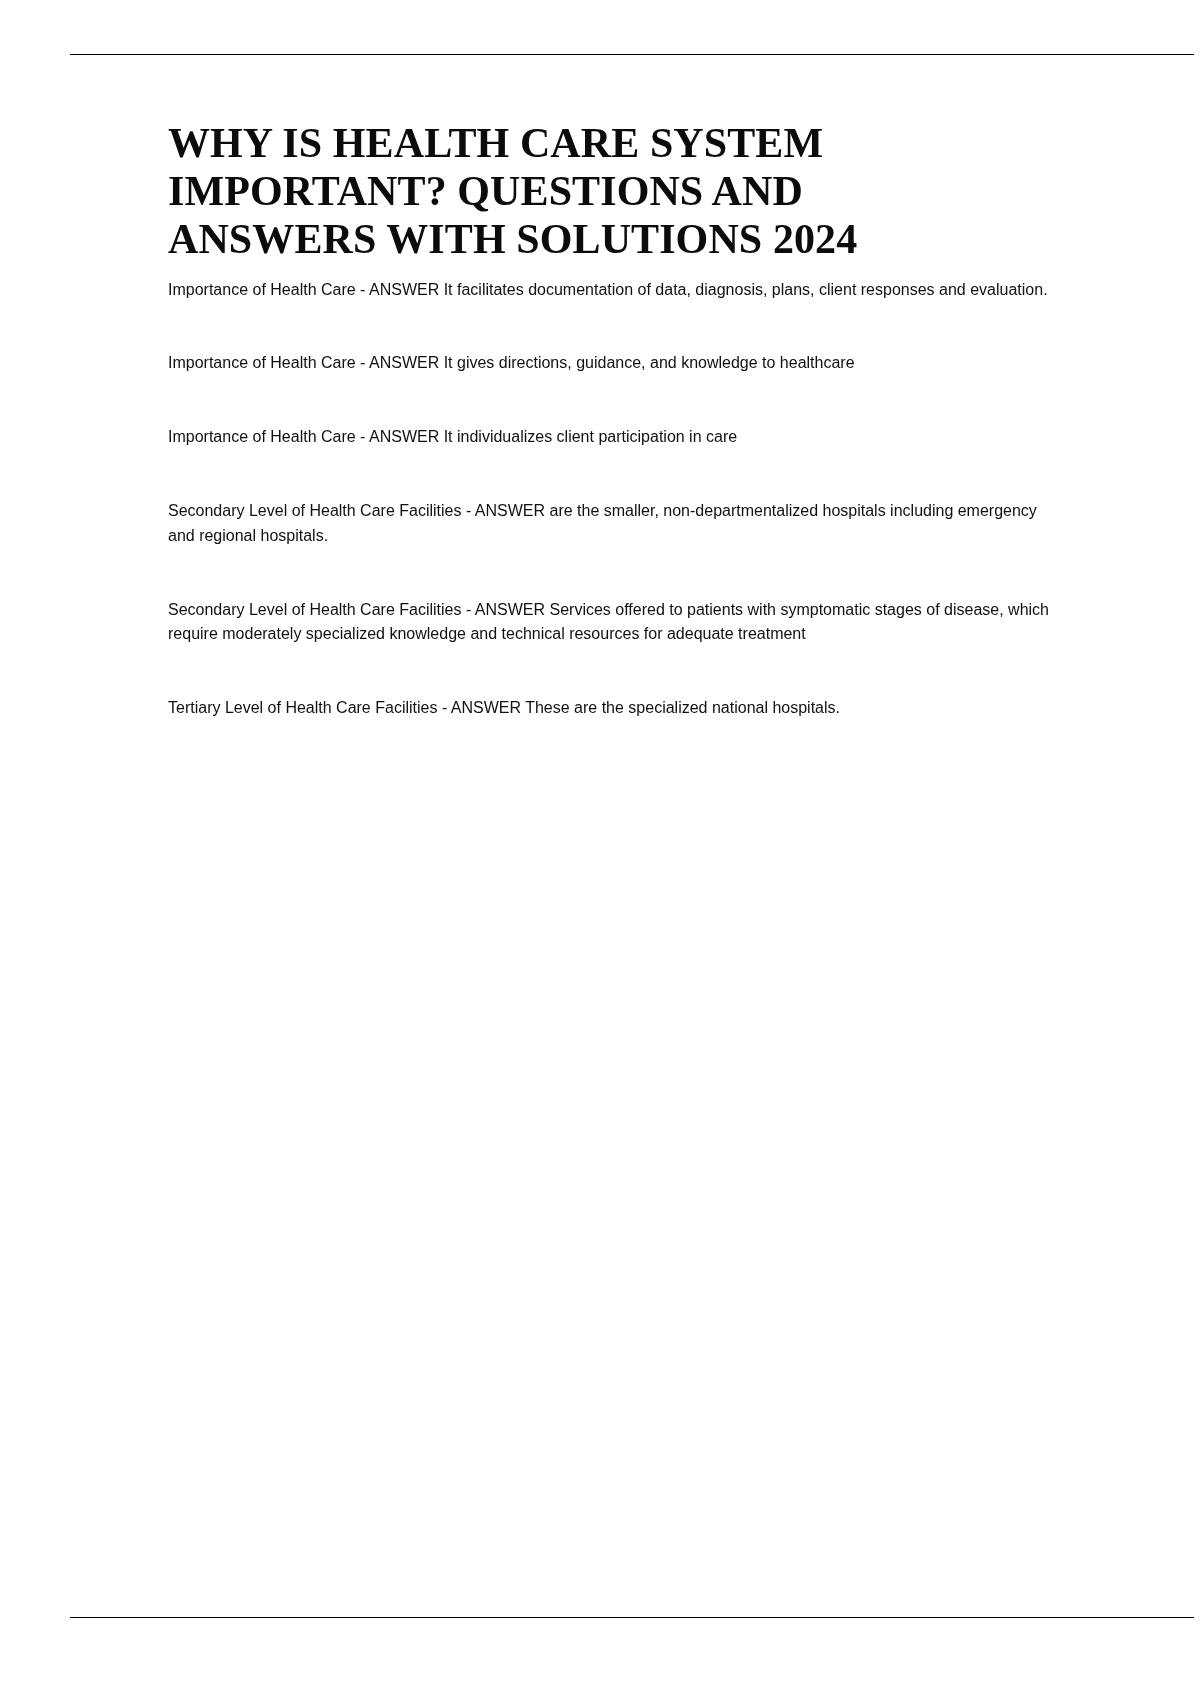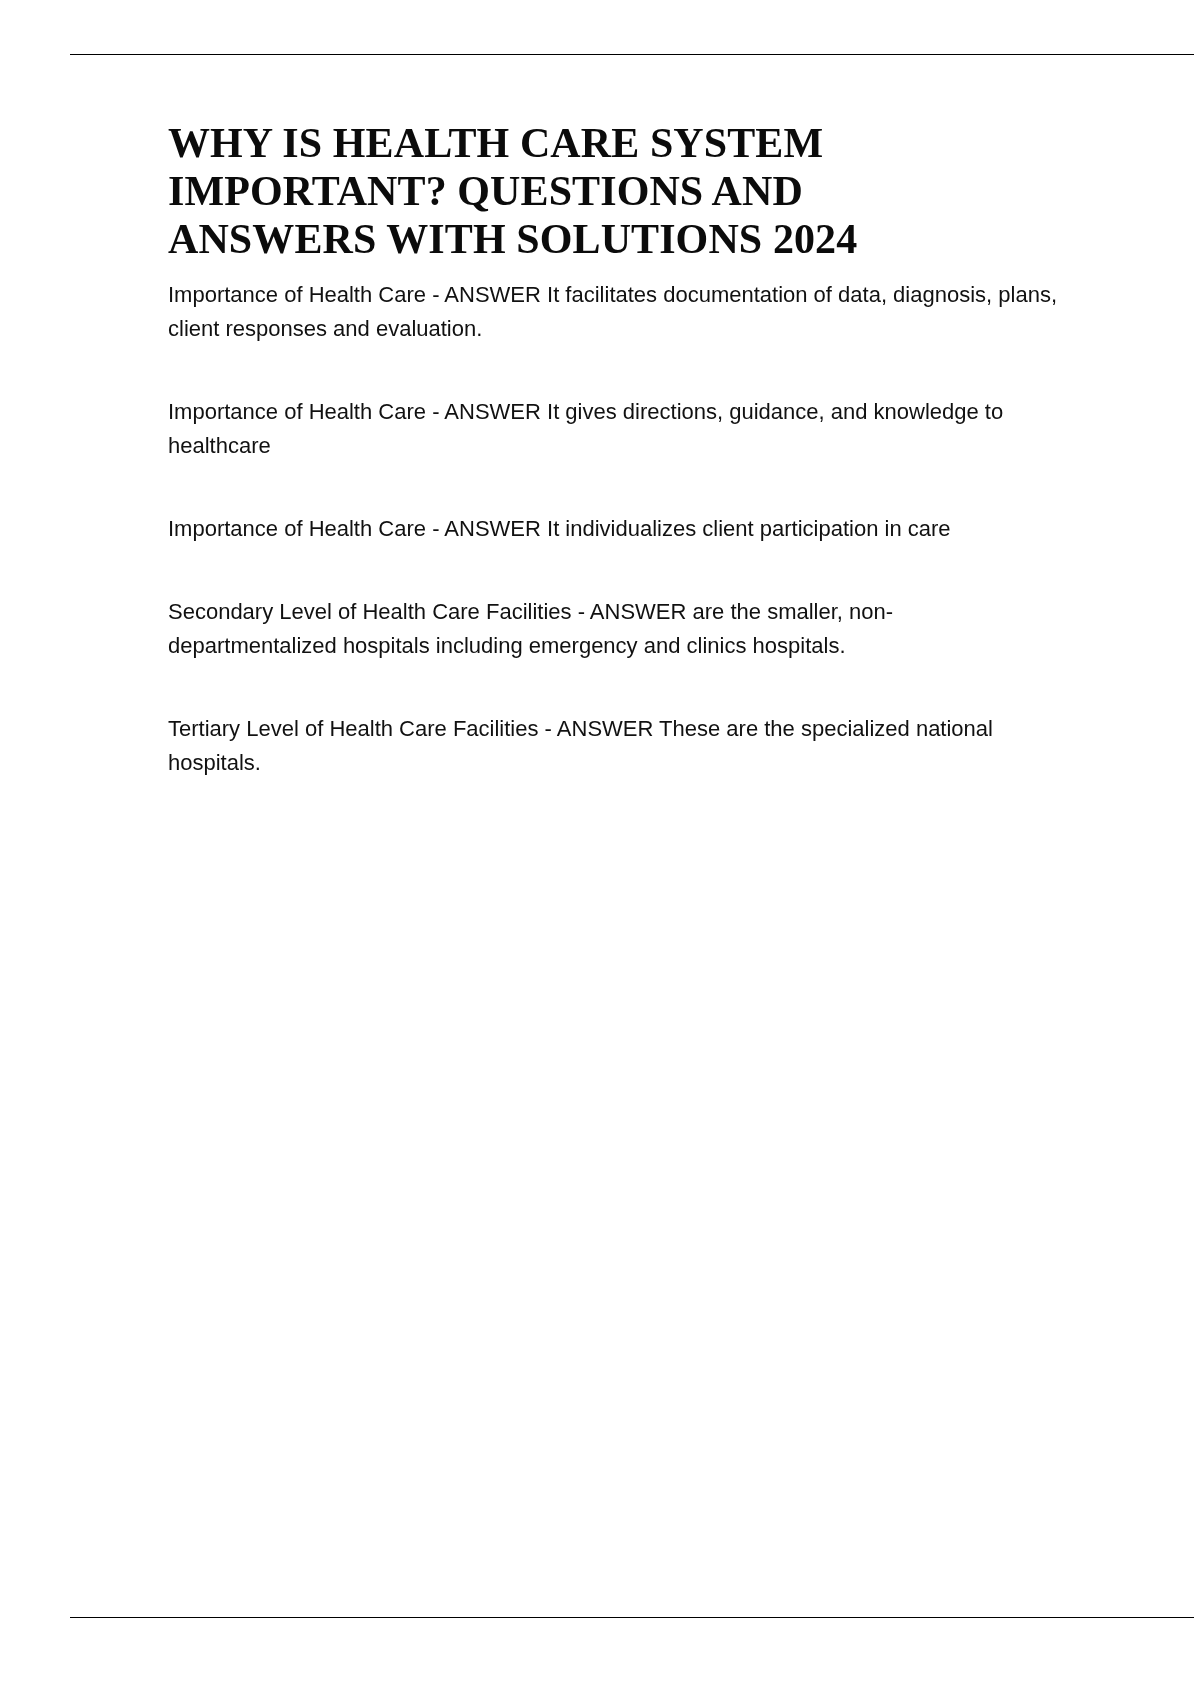--- a/index.html
+++ b/index.html
@@ -51,21 +51,21 @@
     color: #0b0b0b;
     max-width: 760px;
   }
 
   .qa-list {
     margin: 0;
     padding: 0;
     list-style: none;
   }
   .qa-item {
-    font-size: 22px;
+    font-size: 16px;
     line-height: 1.55;
     color: #111111;
     margin: 0 0 49px 0;
     max-width: 890px;
     text-align: left;
   }
   .qa-item:first-child {
     margin-top: 0;
   }
   .qa-item.last {
@@ -80,21 +80,22 @@
   <div class="rule rule-top"></div>
 
   <div class="content">
 
     <h1 class="doc-title">WHY IS HEALTH CARE SYSTEM IMPORTANT? QUESTIONS AND ANSWERS WITH SOLUTIONS 2024</h1>
 
     <div class="qa-list">
       <p class="qa-item">Importance of Health Care - ANSWER It facilitates documentation of data, diagnosis, plans, client responses and evaluation.</p>
       <p class="qa-item">Importance of Health Care - ANSWER It gives directions, guidance, and knowledge to healthcare</p>
       <p class="qa-item">Importance of Health Care - ANSWER It individualizes client participation in care</p>
-      <p class="qa-item">Secondary Level of Health Care Facilities - ANSWER are the smaller, non-departmentalized hospitals including emergency and clinics hospitals.</p>
+      <p class="qa-item">Secondary Level of Health Care Facilities - ANSWER are the smaller, non-departmentalized hospitals including emergency and regional hospitals.</p>
+      <p class="qa-item">Secondary Level of Health Care Facilities - ANSWER Services offered to patients with symptomatic stages of disease, which require moderately specialized knowledge and technical resources for adequate treatment</p>
       <p class="qa-item last">Tertiary Level of Health Care Facilities - ANSWER These are the specialized national hospitals.</p>
     </div>
 
   </div>
 
   <div class="rule rule-bottom"></div>
 
 </div>
 
 </body></html>

